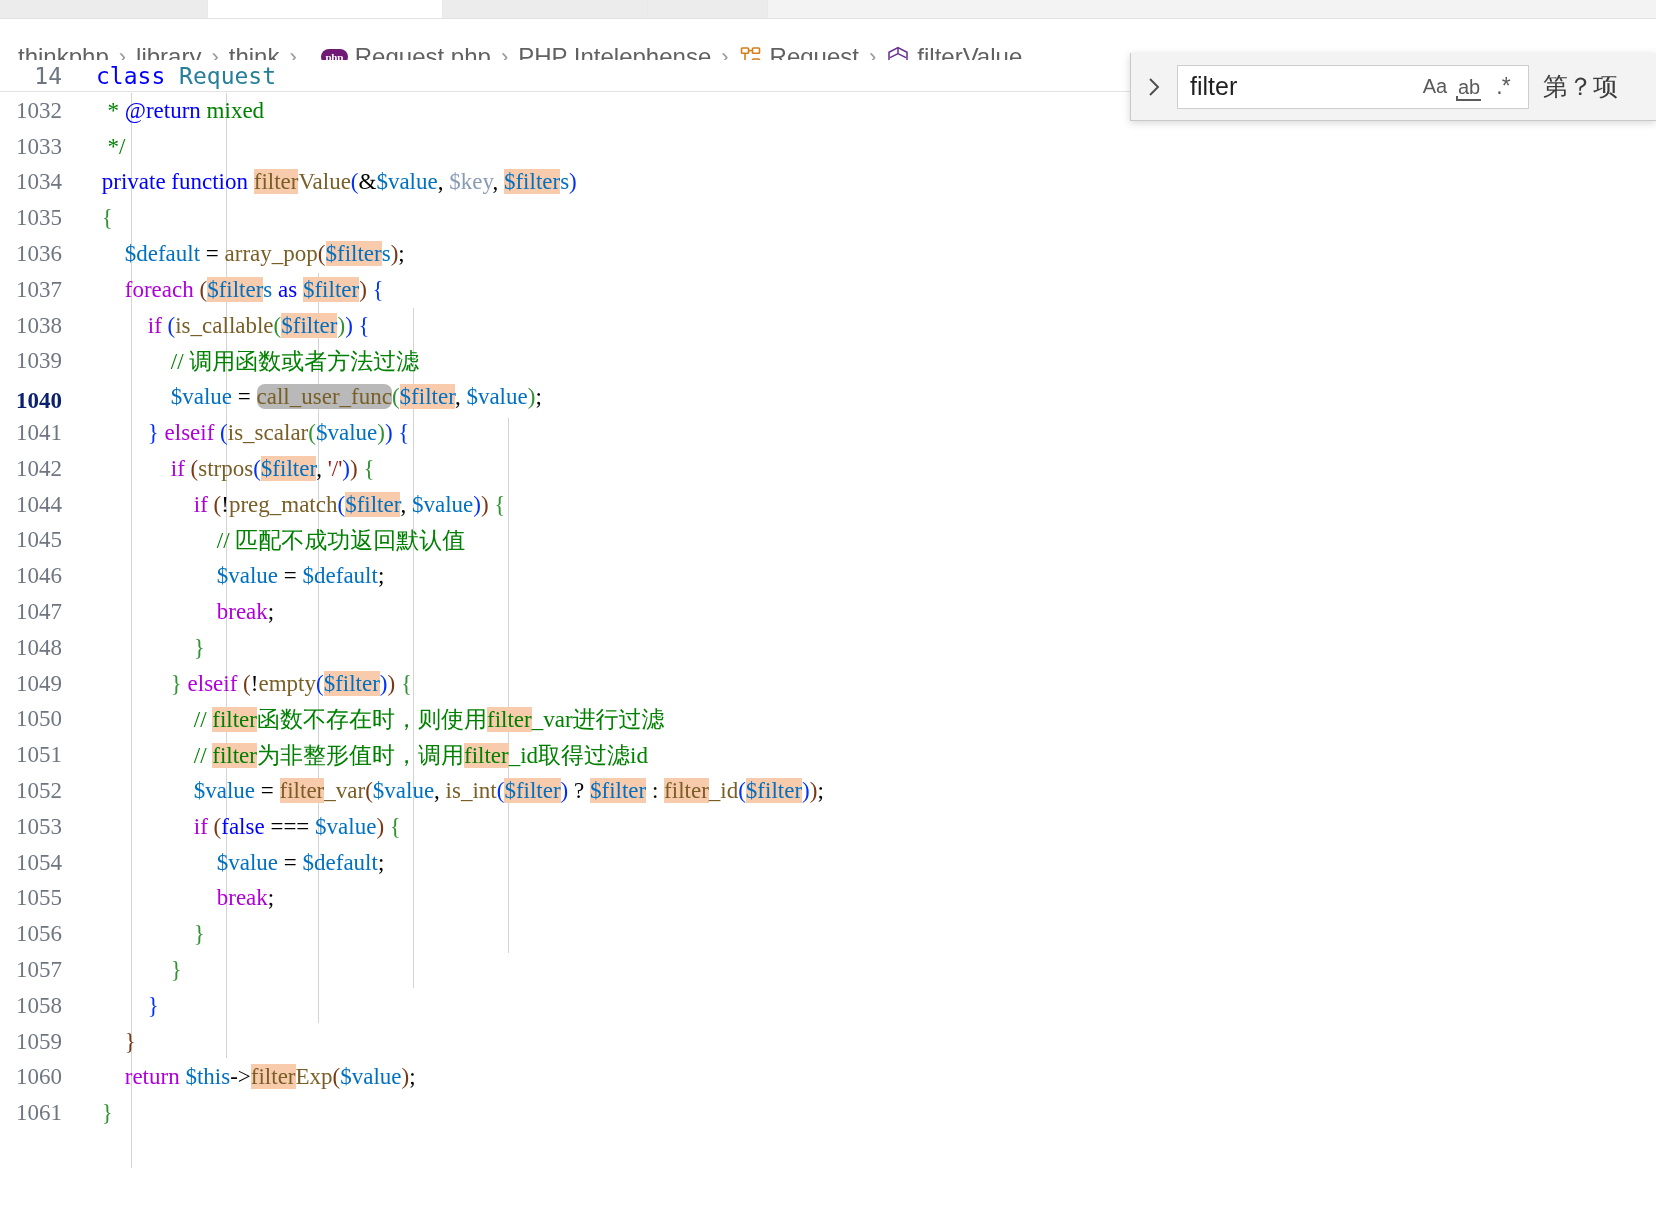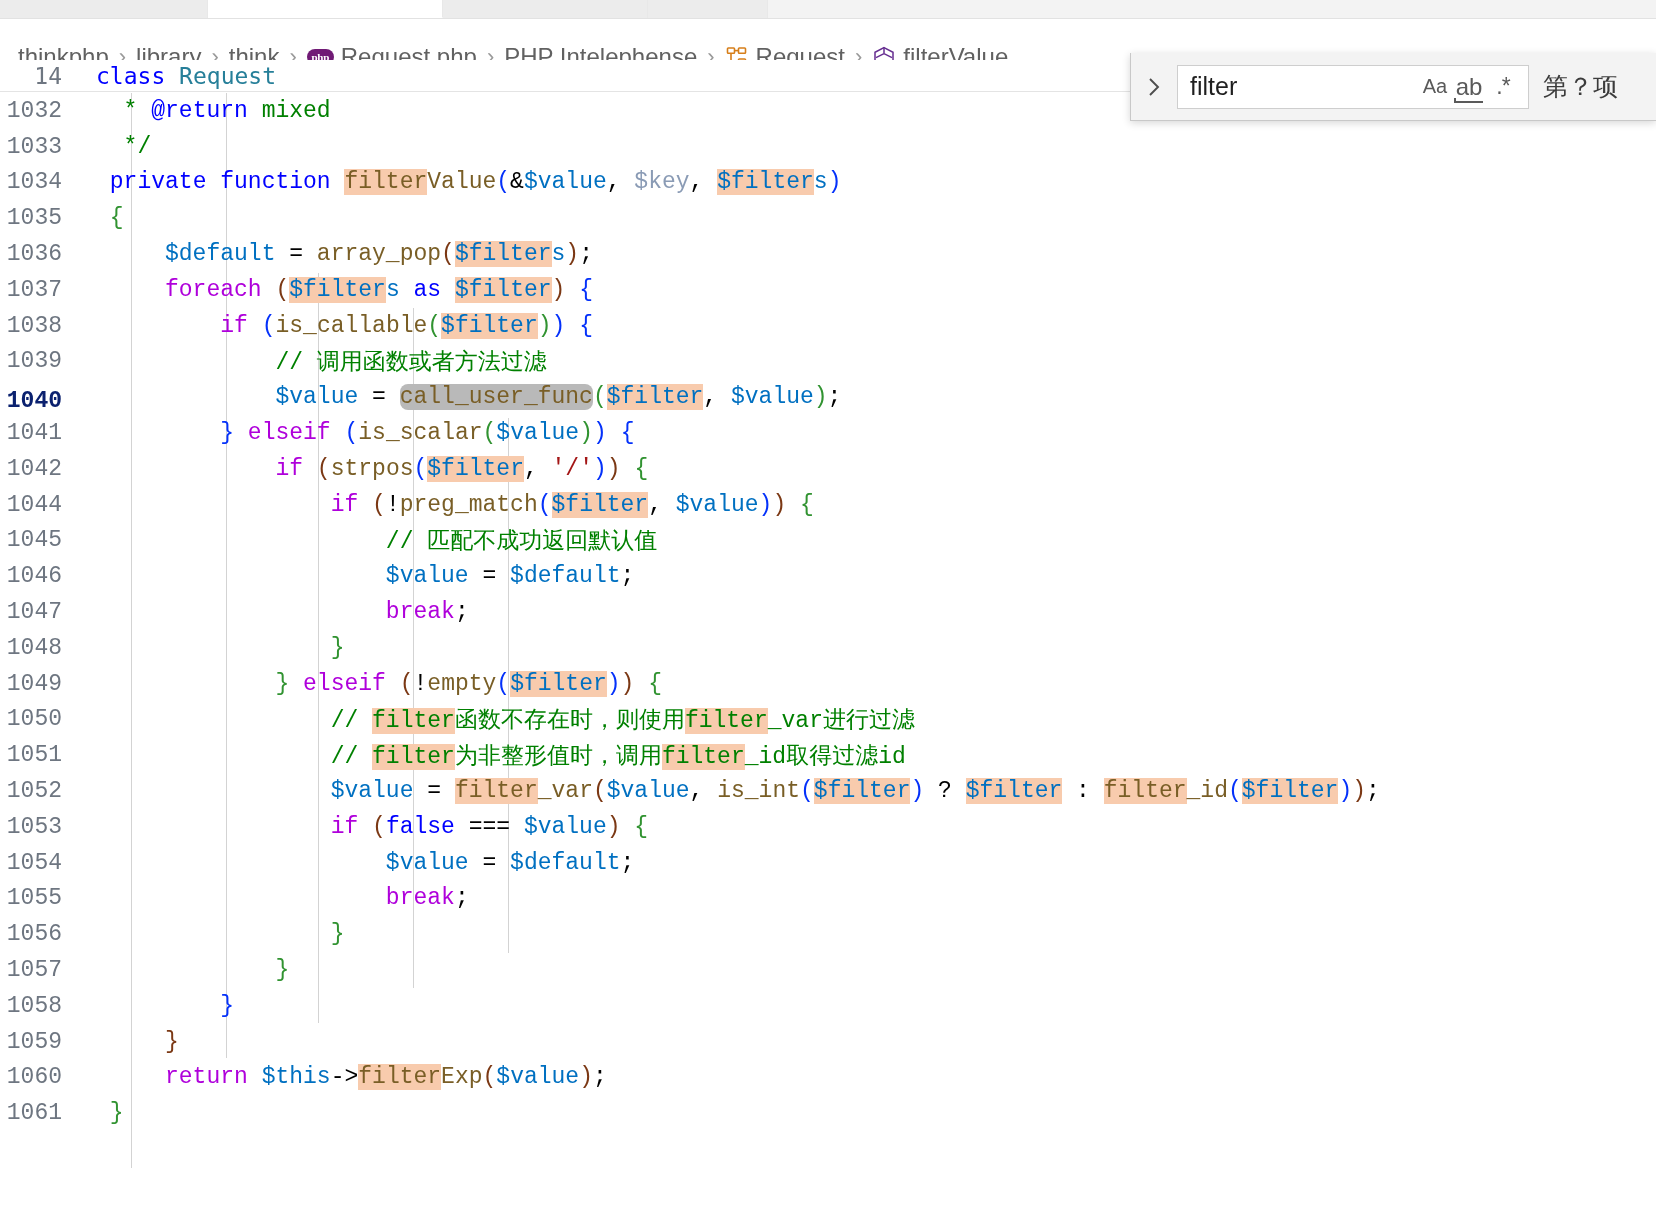--- a/index.html
+++ b/index.html
@@ -39,20 +39,21 @@
   .crumb-sep{color:#9a9a9a;margin:0 10px;font-size:22px;}
   .crumb-ico{display:inline-flex;align-items:center;margin-right:7px;vertical-align:middle;}
 
   .php-ico{
     width:27px;height:16px;border-radius:9px;
     background:#701a75;
     color:#ffffff;font-size:11px;font-weight:bold;
     font-family:"Liberation Serif",serif;
     display:inline-flex;align-items:center;justify-content:center;
     letter-spacing:-0.3px;
+    margin-left:14px;
   }
 
   
   #sticky{
     position:absolute;left:0;top:60px;width:1656px;height:32px;
     background:#ffffff;
     border-bottom:1px solid #e4e4e4;
     font-family:"DejaVu Sans Mono","Liberation Mono",monospace;
     font-size:23px;
     display:flex;align-items:center;
@@ -61,21 +62,21 @@
   }
   #sticky .ln{
     width:96px;text-align:right;color:#6e7681;padding-right:34px;box-sizing:border-box;
   }
   #sticky .code{padding-left:0px;}
 
   
   #editor{
     position:absolute;left:0;top:93px;width:1656px;height:1120px;
     background:#ffffff;
-    font-family:Liberation Mono, monospace;
+    font-family:Liberation Serif, serif;
     font-size:23px;
     overflow:hidden;
   }
   .row{
     height:35.8px;
     display:flex;align-items:center;
     white-space:pre;
     position:relative;
   }
   .ln{
@@ -138,21 +139,21 @@
     font-size:25px;color:#1f1f1f;
     flex:1;min-width:0;padding:0;
   }
   .find-btn{
     width:34px;height:34px;
     display:flex;align-items:center;justify-content:center;
     color:#5a5a5a;cursor:pointer;flex:0 0 auto;
     font-family:"Liberation Sans",sans-serif;
   }
   .find-btn.aa{font-size:20px;}
-  .find-btn.ab{font-size:24px;}
+  .find-btn.ab{font-size:20px;}
   #find-count{
     font-size:25px;color:#3b3b3b;margin-left:14px;
     white-space:nowrap;
     font-family:"Liberation Sans",sans-serif;
   }
   .ab-glyph{position:relative;display:inline-block;line-height:1;}
   .ab-glyph:after{
     content:"";position:absolute;left:-1px;right:-1px;bottom:-4px;height:2px;background:#5a5a5a;
   }
   .ab-glyph:before{

